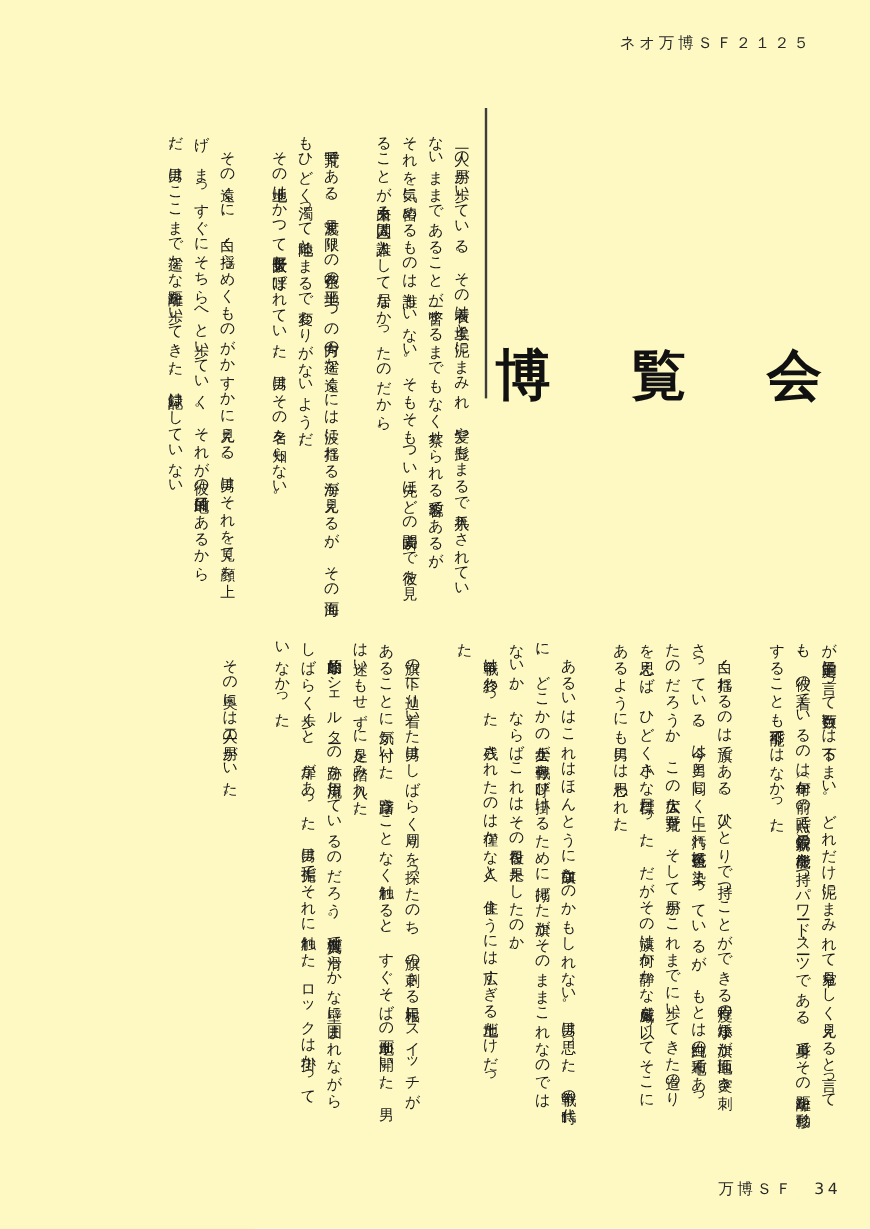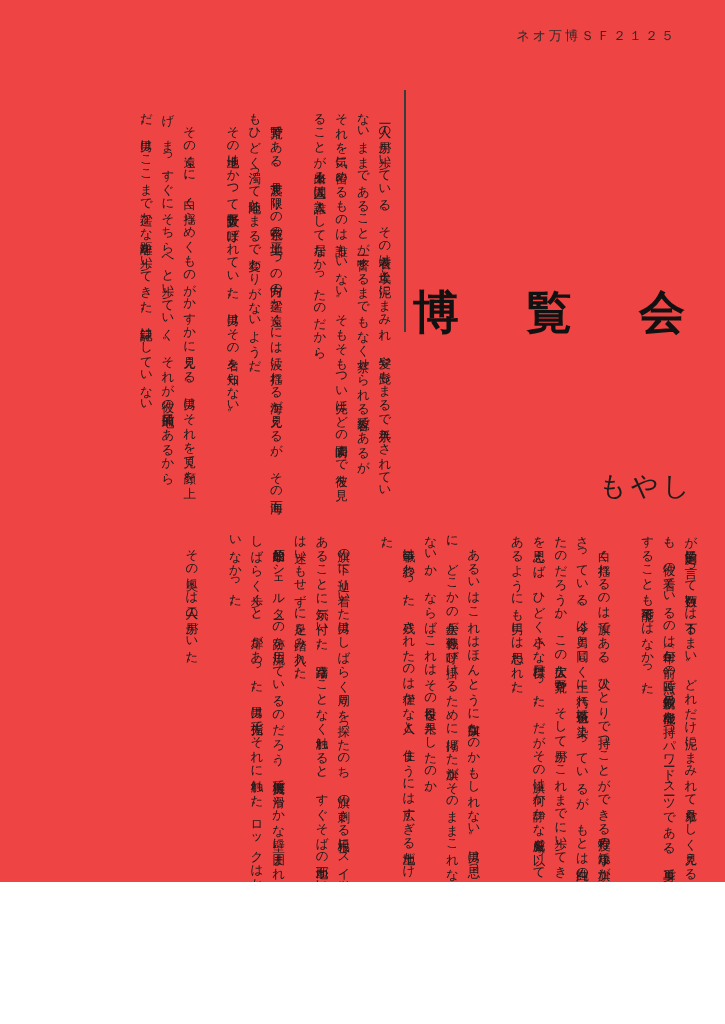--- a/index.html
+++ b/index.html
@@ -3,22 +3,22 @@
 <meta charset="utf-8">
 <style>
   html, body {
     margin: 0;
     padding: 0;
     background: #ffffff;
   }
   #page {
     position: relative;
     width: 725px;
-    height: 882px;
-    background: #ef4444;
+    height: 1024px;
+    background: #fef9c3;
     overflow: hidden;
     font-family: "DejaVu Serif", "Liberation Serif", serif;
     color: #1c1c1c;
   }
 
   
   .running {
     position: absolute;
     font-family: "DejaVu Sans", "Liberation Sans", sans-serif;
     font-size: 13px;
@@ -91,21 +91,20 @@
 <body>
 
 <div id="page">
 
   <div id="page-header" class="running">ネオ万博ＳＦ２１２５</div>
 
   <div id="title-rule"></div>
 
   <h1 id="story-title">博覧会</h1>
 
-  <div id="author-name">もやし</div>
 
   <div id="story-block-upper" class="v-block">
       <p class="indent">一人の男が歩いている。その着衣は土埃と泥にまみれ、髪や髭もまるで手入れされていないままであることが一瞥するまでもなく察せられる容貌であるが、それを気に留めるものは誰もいない。そもそもつい先ほどの瞬間まで彼を見ることが出来る人間は誰一人として居なかったのだから。</p>
       <p class="indent gap-before">荒野である。見渡す限りの茶色の地平。一つの方向の遥か遠くには波に揺れる海が見えるが、その海面もひどく濁って陸地とまるで変わりがないようだ。</p>
       <p class="indent">その土地はかつて大阪平野と呼ばれていた。男はその名を知らない。</p>
       <p class="indent gap-before">その遠くに、白く揺らめくものがかすかに見える。男はそれを見て顔を上げ、まっすぐにそちらへと歩いていく。それが彼の目的地であるからだ。男はここまで遥かな距離を歩いてきた。記録はしていない</p>
     </div>
 
   <div id="story-block-lower" class="v-block">
       <p class="no-indent">が定量的に言って数百㎞は下るまい。どれだけ泥にまみれて見窄らしく見えると言っても、彼の着ているのは（何年か前の時点で）最新鋭の機能を持つパワード・スーツである。単身でその距離を移動することも不可能ではなかった。</p>

